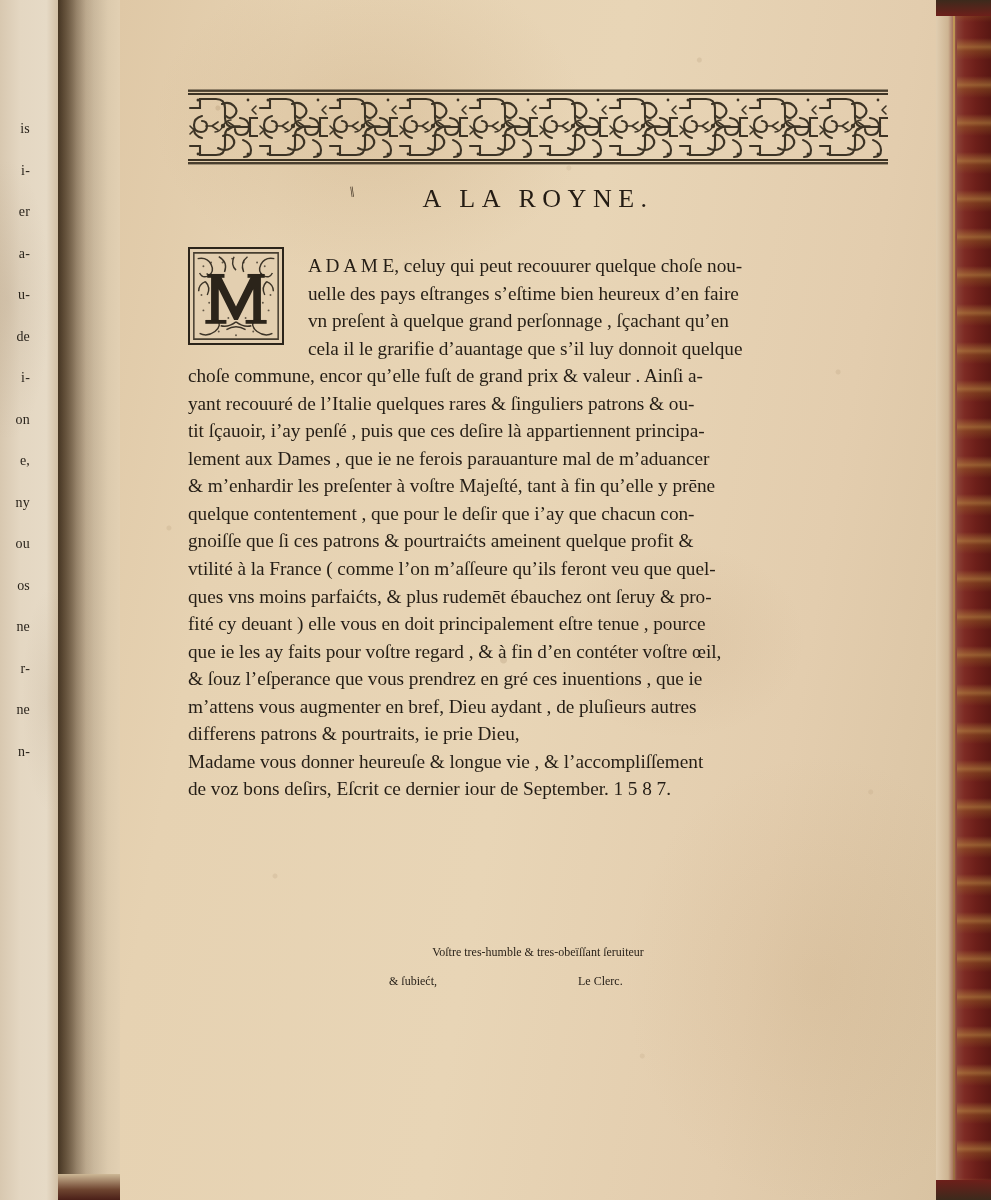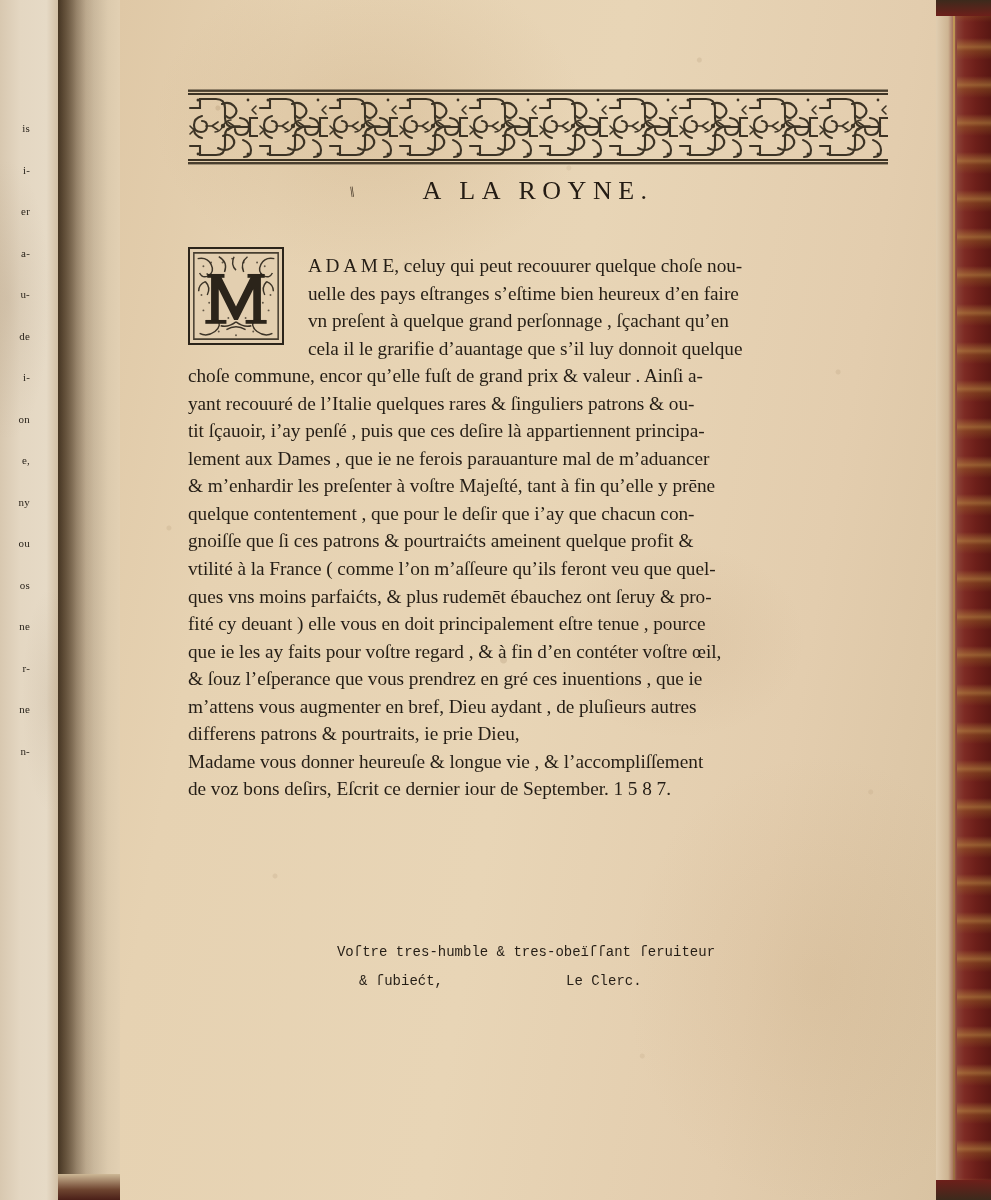--- a/index.html
+++ b/index.html
@@ -24,21 +24,21 @@
       radial-gradient(ellipse 60px 200px at 8px 300px, rgba(150,125,95,.16), transparent 70%),
       radial-gradient(ellipse 40px 160px at 50px 700px, rgba(150,125,95,.13), transparent 70%),
       linear-gradient(90deg, #d8c8b0 0%, #e4d7c2 35%, #e6dac6 80%, #d2c0a6 100%);
     overflow: hidden;
   }
   #verso-frag {
     position: absolute;
     left: 0; top: 108px;
     width: 30px;
     text-align: right;
-    font-size: 11px;
+    font-size: 14px;
     line-height: 41.5px;
     color: #2a241c;
     letter-spacing: .2px;
   }
   #verso-frag div { white-space: nowrap; }
 
   
   #gutter {
     position: absolute; left: 58px; top: 0; width: 62px; height: 1200px;
     background: linear-gradient(90deg,
@@ -110,21 +110,21 @@
   }
 
   
   #headpiece {
     position: absolute; left: 68px; top: 88px; width: 700px; height: 78px;
   }
   #headpiece svg { display: block; width: 100%; height: 100%; }
 
   
   #title {
-    position: absolute; left: 68px; top: 176px; width: 700px;
+    position: absolute; left: 68px; top: 184px; width: 700px;
     text-align: center;
     font-size: 26px;
     letter-spacing: 6.5px;
     color: #241c14;
     font-family: "Liberation Serif", "DejaVu Serif", serif;
   }
   #title-mark {
     position: absolute; left: 230px; top: 188px;
     font-size: 15px; color: #4a3c2c; line-height: 9px;
     transform: rotate(-8deg);
@@ -145,25 +145,24 @@
     color: #251e16;
     font-size: 19.3px;
     line-height: 27.55px;
     letter-spacing: -0.05px;
   }
   #body .ln { white-space: nowrap; display: block; }
   #body .ind { padding-left: 108px; margin-left: 12px; }
 
   
   #signature {
-    position: absolute; left: 56px; top: 938px; width: 700px;
+    position: absolute; left: 68px; top: 938px; width: 700px;
     color: #251e16;
-    font-size: 14px;
+    font-size: 12px;
     line-height: 29px;
-    font-family: Liberation Mono, monospace;
   }
   #sig-line1 { text-align: center; white-space: nowrap; }
   #sig-line2 {
     display: flex; white-space: nowrap;
     padding-left: 60px;
   }
   #sig-subject { width: 330px; text-align: center; }
   #sig-name { flex: 1; text-align: left; }
 </style>
 </head>

